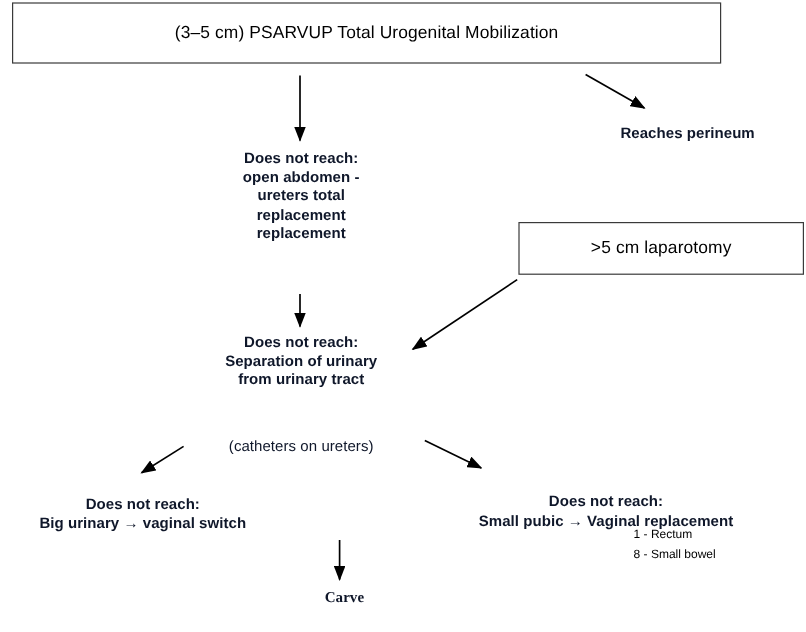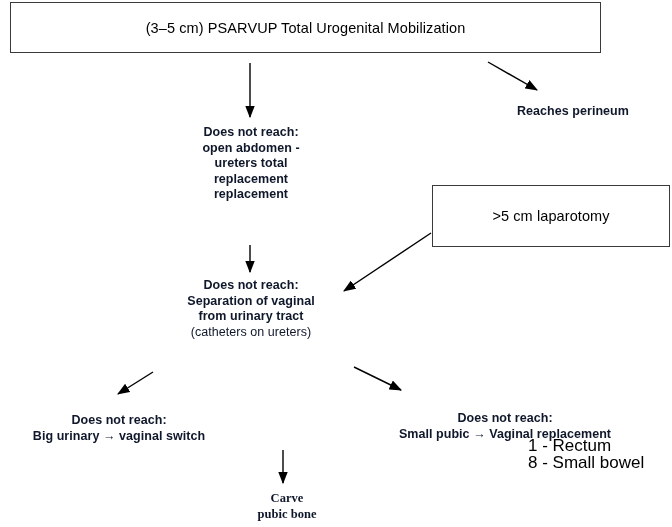--- a/index.html
+++ b/index.html
@@ -34,35 +34,36 @@
   #box-top {
     left: 10px;
     top: 2px;
     width: 591px;
     height: 51px;
   }
   #box-laparotomy {
     left: 432px;
     top: 185px;
     width: 238px;
-    height: 62px;
+    height: 44px;
   }
   .text-node {
     position: absolute;
     text-align: center;
     font-size: 12.5px;
     font-weight: bold;
     line-height: 15.5px;
     color: #0f172a;
     letter-spacing: 0.05px;
   }
   .text-node .sub {
     font-weight: 400;
     font-size: 12.5px;
     display: block;
+    margin-top: 40px;
   }
   .text-node .ln {
     display: block;
     white-space: nowrap;
   }
   #node-perineum {
     left: 483px;
     top: 104px;
     width: 180px;
     font-size: 12.5px;
@@ -90,21 +91,21 @@
   #node-carve {
     left: 228px;
     top: 491px;
     width: 118px;
     font-family: Liberation Serif, serif;
   }
   .numlist {
     position: absolute;
     left: 528px;
     top: 437px;
-    font-size: 17px;
+    font-size: 10px;
     font-weight: 400;
     line-height: 17px;
     text-align: left;
     color: #000000;
   }
   .numlist .ln {
     display: block;
     white-space: nowrap;
   }
   svg.arrows {
@@ -136,21 +137,21 @@
   <div class="text-node" id="node-open-abdomen">
     <span class="ln">Does not reach:</span>
     <span class="ln">open abdomen -</span>
     <span class="ln">ureters total</span>
     <span class="ln">replacement</span>
     <span class="ln">replacement</span>
   </div>
 
   <div class="text-node" id="node-separation">
     <span class="ln">Does not reach:</span>
-    <span class="ln">Separation of vaginal</span>
+    <span class="ln">Separation of urinary</span>
     <span class="ln">from urinary tract</span>
     <span class="ln sub">(catheters on ureters)</span>
   </div>
 
   <div class="text-node" id="node-big-vagina">
     <span class="ln">Does not reach:</span>
     <span class="ln">Big urinary → vaginal switch</span>
   </div>
 
   <div class="text-node" id="node-small-vagina">
@@ -158,21 +159,20 @@
     <span class="ln">Small pubic → Vaginal replacement</span>
   </div>
 
   <div class="numlist">
     <span class="ln">1 - Rectum</span>
     <span class="ln">8 - Small bowel</span>
   </div>
 
   <div class="text-node" id="node-carve">
     <span class="ln">Carve</span>
-    <span class="ln">pubic bone</span>
   </div>
 
   <svg class="arrows" viewBox="0 0 672 527">
     <defs>
       <marker id="arrowhead" markerWidth="9" markerHeight="7" refX="8.2" refY="3.5" orient="auto" markerUnits="strokeWidth">
         <polygon points="0 0, 9 3.5, 0 7" fill="#000000"></polygon>
       </marker>
     </defs>
 
     <line x1="250" y1="63" x2="250" y2="117" stroke="#000000" stroke-width="1.4" marker-end="url(#arrowhead)"></line>

